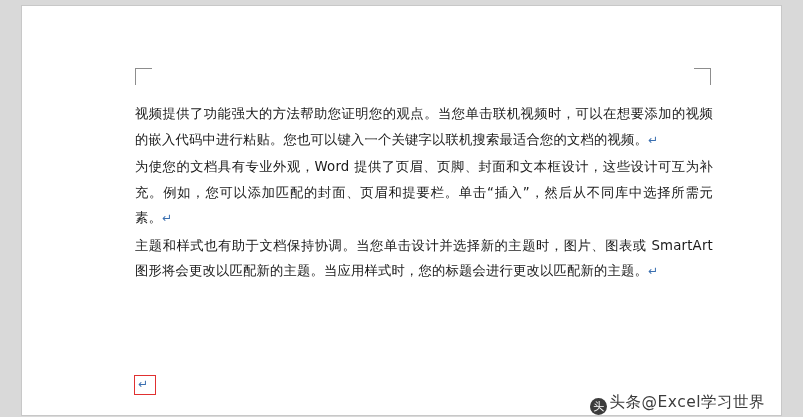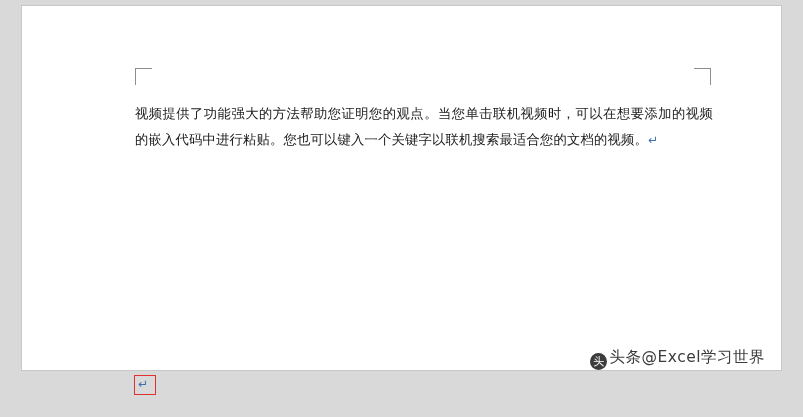--- a/index.html
+++ b/index.html
@@ -19,21 +19,21 @@
     height: 417px;
     background: #d9d9d9;
     overflow: hidden;
   }
   
   .page {
     position: absolute;
     left: 22px;
     top: 6px;
     width: 759px;
-    height: 364px;
+    height: 409px;
     background: #ffffff;
     box-shadow: 0 0 0 1px #c8c8c8;
   }
   
   .mark {
     position: absolute;
     background: transparent;
   }
   .mark-tl {
     left: 113px;
@@ -120,21 +120,23 @@
 
   <div class="page">
 
     <div class="mark mark-tl"></div>
     <div class="mark mark-tr"></div>
 
     <div class="doc-body">
 
       <p class="para"><span>视频提供了功能强大的方法帮助您证明您的观点。当您单击联机视频时，可以在想要添加的视频的嵌入代码中进行粘贴。您也可以键入一个关键字以联机搜索最适合您的文档的视频。</span><span class="pilcrow">↵</span></p>
 
+      <p class="para"><span>为使您的文档具有专业外观，Word 提供了页眉、页脚、封面和文本框设计，这些设计可互为补充。例如，您可以添加匹配的封面、页眉和提要栏。单击“插入”，然后从不同库中选择所需元素。</span><span class="pilcrow">↵</span></p>
 
+      <p class="para"><span>主题和样式也有助于文档保持协调。当您单击设计并选择新的主题时，图片、图表或 SmartArt 图形将会更改以匹配新的主题。当应用样式时，您的标题会进行更改以匹配新的主题。</span><span class="pilcrow">↵</span></p>
 
 
 
     </div>
 
     <div class="end-mark">
       <span>↵</span>
     </div>
 
     <div class="watermark">

